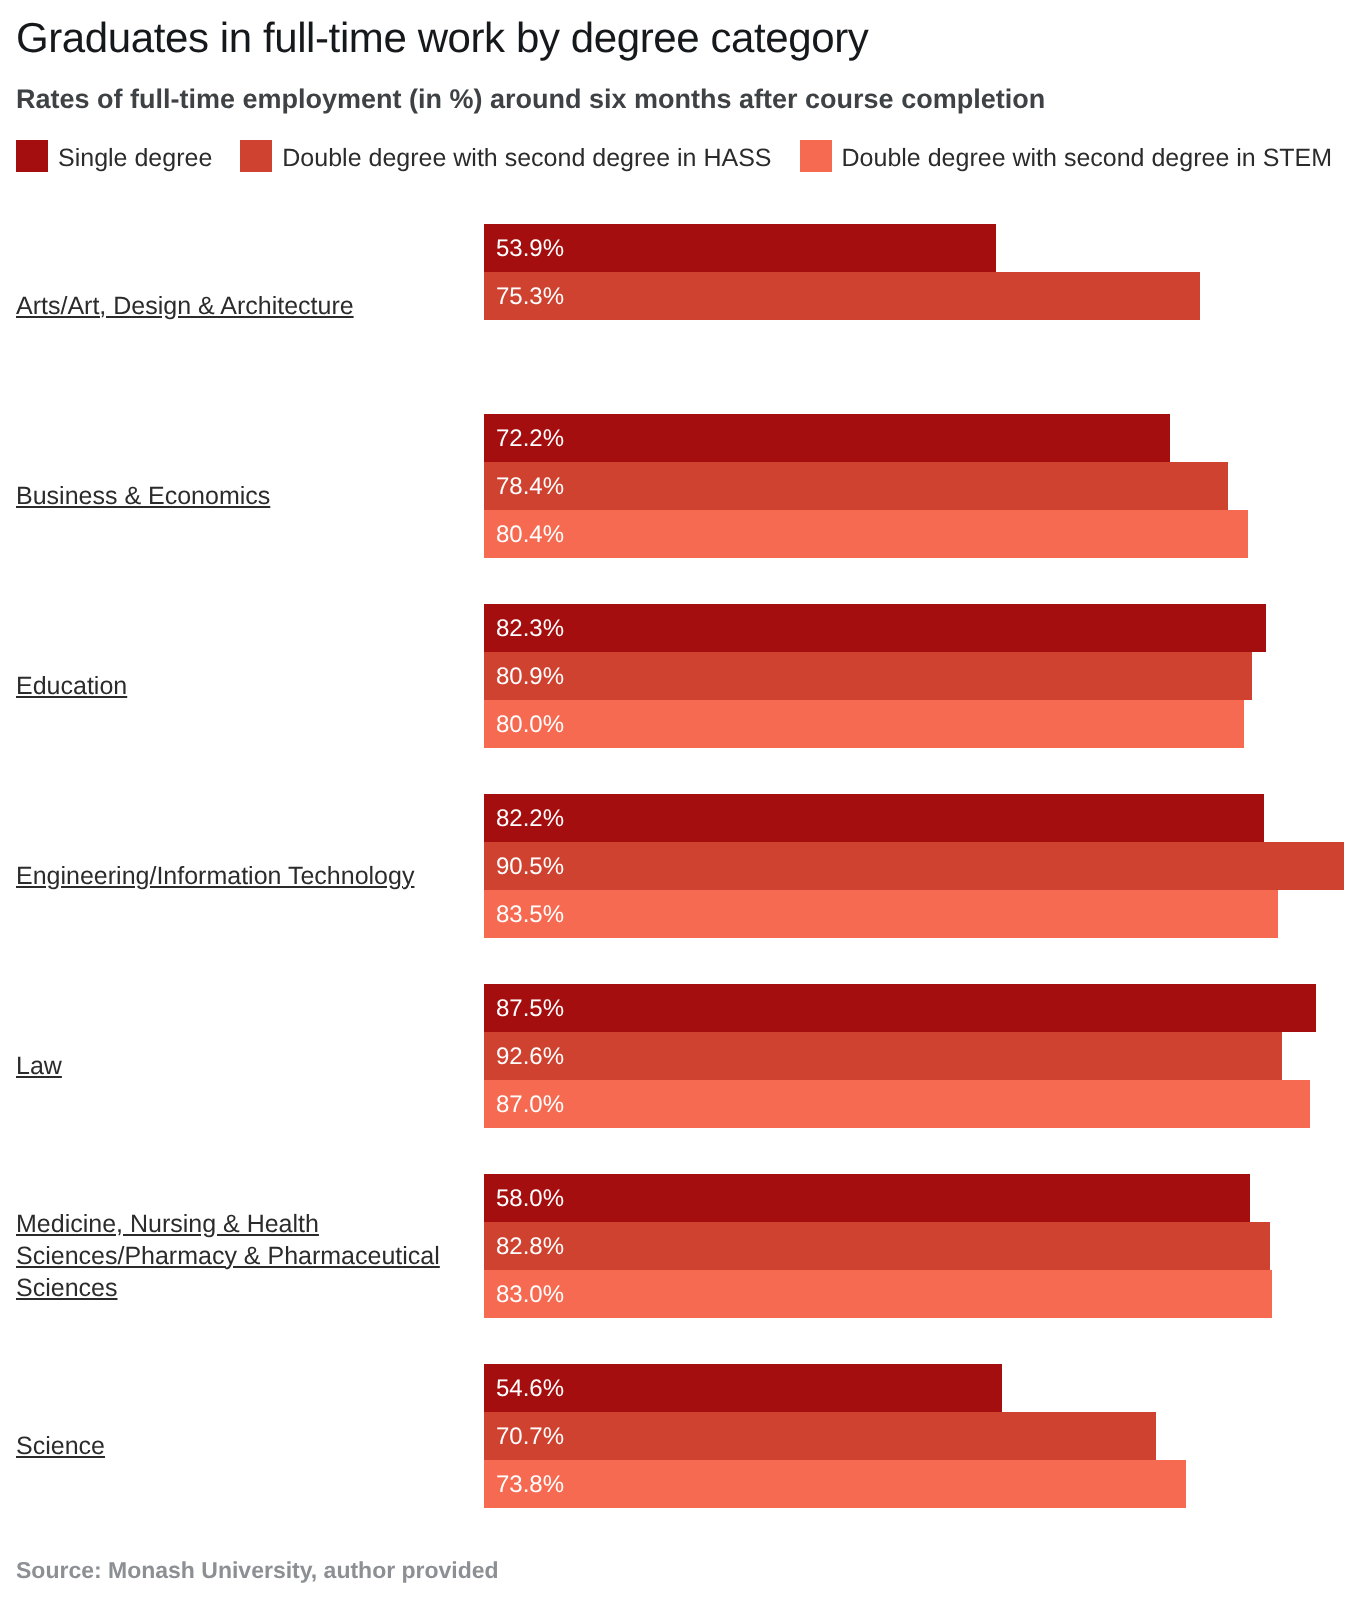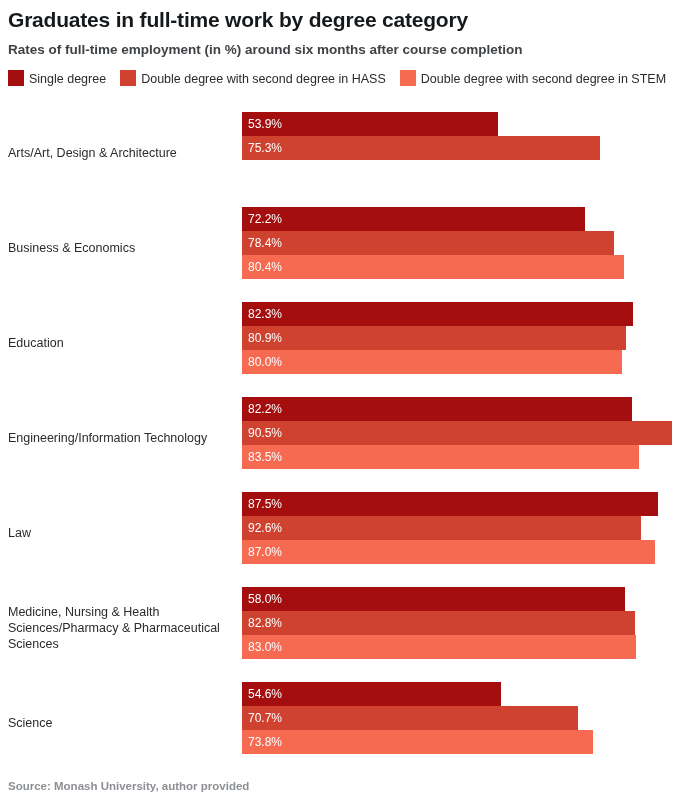--- a/index.html
+++ b/index.html
@@ -19,21 +19,21 @@
     position: relative;
     width: 680px;
     height: 803px;
     box-sizing: border-box;
     padding: 0 8px;
   }
 
   
   .chart-title {
     font-size: 21px;
-    font-weight: bold;
+    font-weight: normal;
     letter-spacing: -0.2px;
     color: #16191c;
     margin: 7px 0 0 0;
     line-height: 26px;
   }
   .chart-subtitle {
     font-size: 13.5px;
     font-weight: bold;
     color: #3f4245;
     margin: 8px 0 0 0;
@@ -85,20 +85,21 @@
   }
   .group-label {
     position: absolute;
     left: 0;
     width: 228px;
     top: 50%;
     transform: translateY(-50%);
     font-size: 12.5px;
     line-height: 16px;
     color: #2b2b2b;
+    text-decoration: underline;
   }
   .bars {
     position: absolute;
     left: 234px;
     right: 0;
     top: 7px;
     text-decoration: underline;
   }
   .bar-row {
     position: relative;

